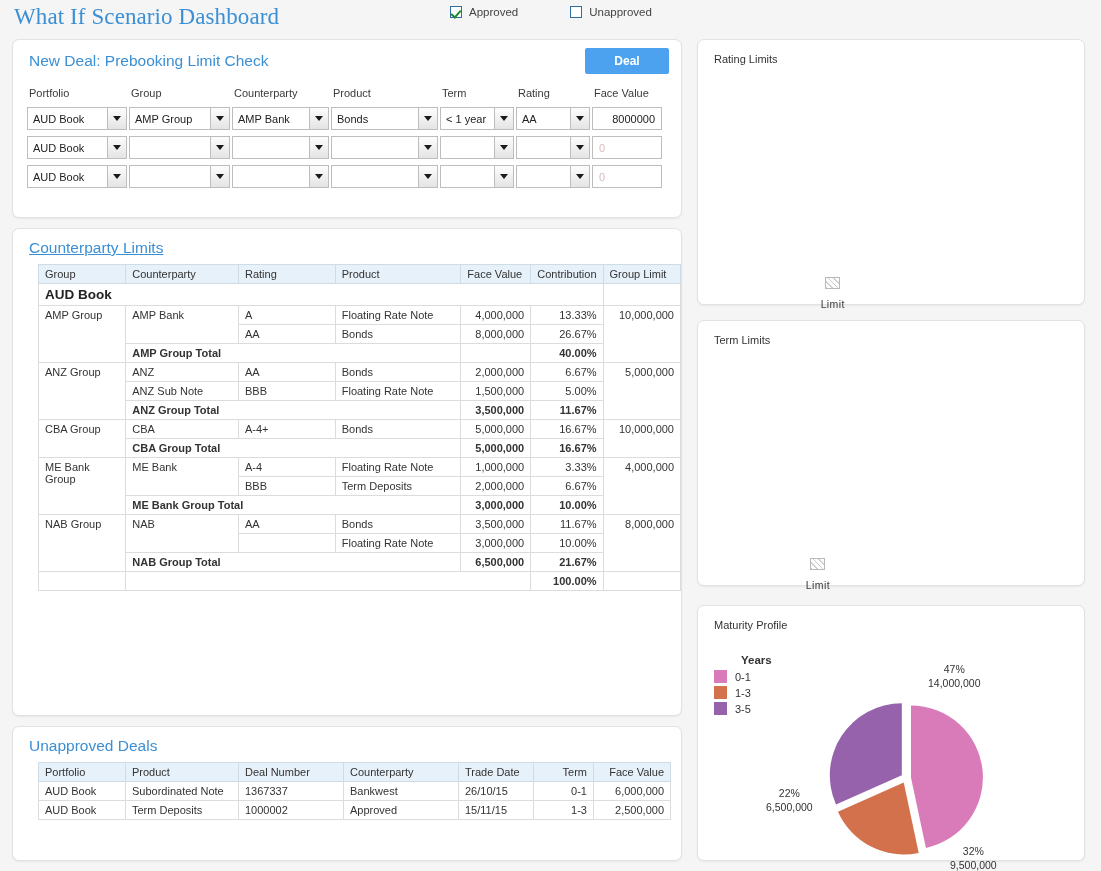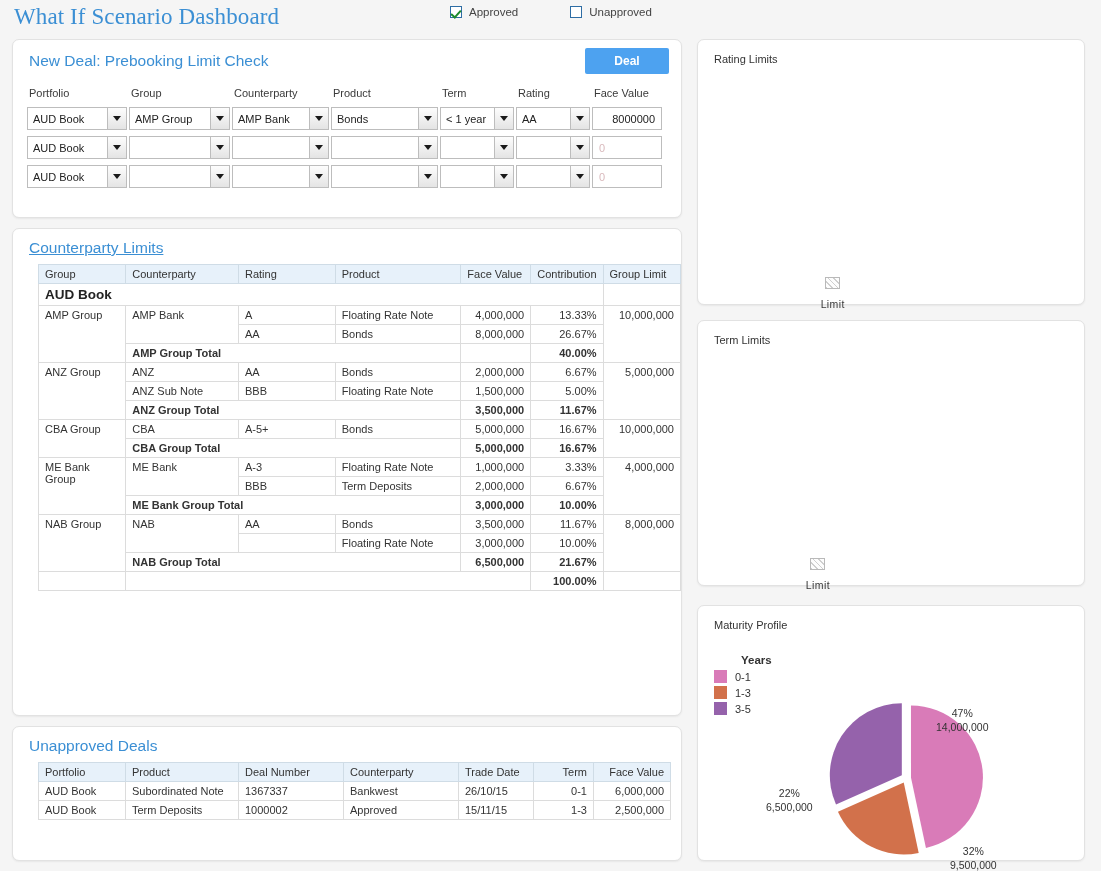--- a/index.html
+++ b/index.html
@@ -412,35 +412,35 @@
             <td class="num">5.00%</td>
           </tr>
           <tr>
             <td class="total" colspan="3">ANZ Group Total</td>
             <td class="cell-green">3,500,000</td>
             <td class="num total">11.67%</td>
           </tr>
           <tr>
             <td rowspan="2">CBA Group</td>
             <td rowspan="1">CBA</td>
-            <td>A-5+</td>
+            <td>A-4+</td>
             <td>Bonds</td>
             <td class="num">5,000,000</td>
             <td class="num">16.67%</td>
             <td rowspan="2" class="num vbot">10,000,000</td>
           </tr>
           <tr>
             <td class="total" colspan="3">CBA Group Total</td>
             <td class="cell-green">5,000,000</td>
             <td class="num total">16.67%</td>
           </tr>
           <tr>
             <td rowspan="3">ME Bank Group</td>
             <td rowspan="2">ME Bank</td>
-            <td>A-3</td>
+            <td>A-4</td>
             <td>Floating Rate Note</td>
             <td class="num">1,000,000</td>
             <td class="num">3.33%</td>
             <td rowspan="3" class="num vbot">4,000,000</td>
           </tr>
           <tr>
             <td>BBB</td>
             <td>Term Deposits</td>
             <td class="num">2,000,000</td>
             <td class="num">6.67%</td>
@@ -563,18 +563,18 @@
         <div class="lg-row">
           <span class="sw" style="background:#9562ab"></span>
           <span>3-5</span>
         </div>
       </div>
     <div id="pie-area" style="position:absolute;left:0;top:0;"><svg width="388" height="256">
           <path d="M 212.97260947684137 171.47735768366172 L 212.97 99.48 A 72 72 0 0 1 227.94 241.90 Z" fill="#d97bb8"></path>
           <path d="M 205.73004750130227 176.45503262094184 L 220.70 246.88 A 72 72 0 0 1 139.95 205.74 Z" fill="#d2714b"></path>
           <path d="M 203.8066471602729 169.27680482492485 L 138.03 198.56 A 72 72 0 0 1 203.81 97.28 Z" fill="#9562ab"></path>
         </svg></div>
-  <div class="pie-label" style="left: 238px; top: 56px; margin-top: 44px;"><span>47%</span><br><span>14,000,000</span></div>
+  <div class="pie-label" style="left: 230px; top: 56px;"><span>47%</span><br><span>14,000,000</span></div>
       <div class="pie-label" style="left: 68px; top: 180px;"><span>22%</span><br><span>6,500,000</span></div>
       <div class="pie-label" style="left: 252px; top: 238px;"><span>32%</span><br><span>9,500,000</span></div>
     </div>
 
 </div>
 
 </body></html>

